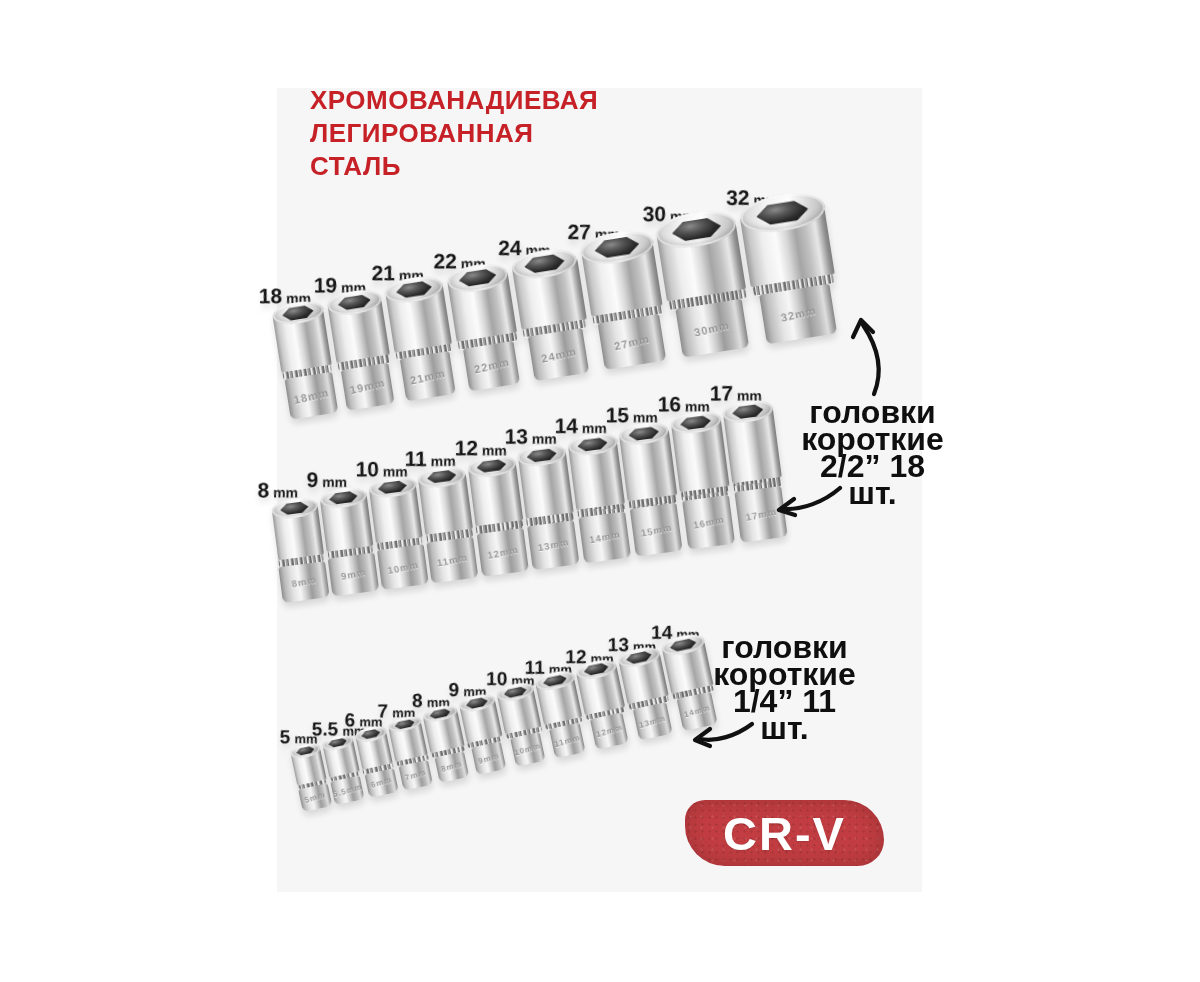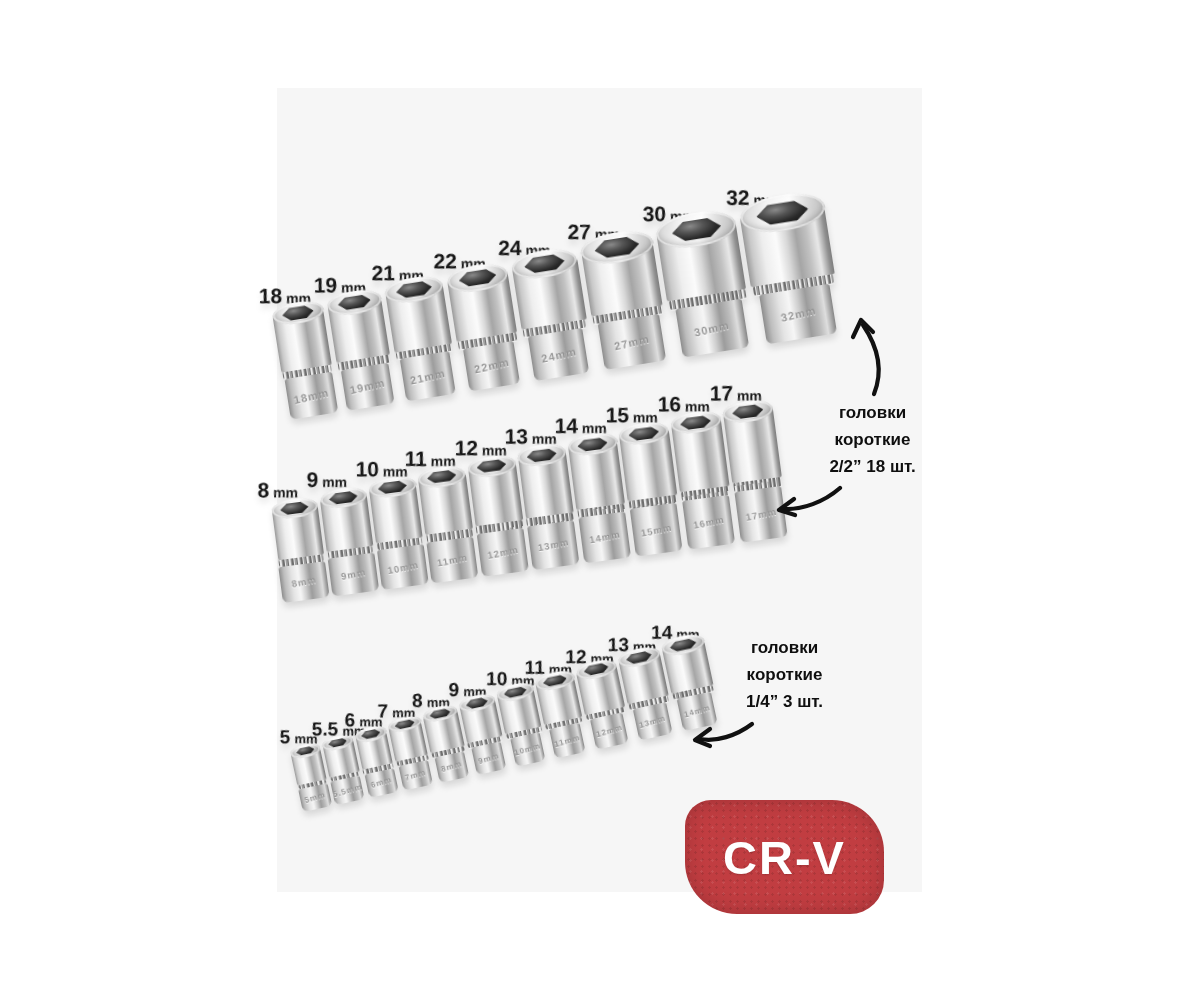--- a/index.html
+++ b/index.html
@@ -66,54 +66,59 @@
   [data-row="2"] .num{font-size:19px;}
   [data-row="0"] .unit,[data-row="1"] .unit{font-size:14px;}
   [data-row="2"] .unit{font-size:13px;}
   [data-row="0"] .engraving{font-size:11px;}
   [data-row="1"] .engraving{font-size:9.5px;}
   [data-row="2"] .engraving{font-size:8px;}
 
   
   .note{
     position:absolute;width:145px;text-align:center;color:#0f0f0f;
-    font-weight:700;font-size:17px;line-height:27px;
+    font-weight:700;font-size:32px;line-height:27px;
   }
   #note-0{left:800px;top:399px;}
   #note-1{left:712px;top:634px;}
 
   
   .arrow{position:absolute;overflow:visible;}
   .arrow path,.arrow polyline{fill:none;stroke:#111;stroke-width:4.2;stroke-linecap:round;stroke-linejoin:round;}
   #arrow-up{left:846px;top:312px;}
   #arrow-mid{left:770px;top:482px;}
   #arrow-low{left:686px;top:716px;}
 
   
   #badge{
-    position:absolute;left:685px;top:800px;width:199px;height:114px;
+    position:absolute;left:685px;top:800px;width:199px;height:66px;
     border-radius:26px 52px 34px 52px;
     display:flex;align-items:center;justify-content:center;
     box-shadow:inset 0 0 20px rgba(0,0,0,.18);
     background-image:
       radial-gradient(rgba(0,0,0,.10) 1.2px, transparent 1.4px),
       radial-gradient(rgba(255,255,255,.09) 1px, transparent 1.2px);
     background-size:7px 7px, 11px 11px;
   }
   #badge span{
     font-size:47px;font-weight:700;letter-spacing:2px;line-height:1;
     text-shadow:0 1px 2px rgba(0,0,0,.15);
   }
 </style>
 </head>
 <body>
 
 <div id="stage">
   <div id="panel" style="background: rgb(246, 246, 246);"></div>
 
+  <h1 id="title" style="color: rgb(199, 33, 40);">
+    <span class="tl">ХРОМОВАНАДИЕВАЯ</span>
+    <span class="tl">ЛЕГИРОВАННАЯ</span>
+    <span class="tl">СТАЛЬ</span>
+  </h1>
 
   <div class="socket-row" data-row="0" style="left: 289px; top: 291px; gap: 5px; transform: rotate(-9deg);">
   <div class="socket" style="--hw: 51.199999999999996px; --bw: 48px; --fh: 21.503999999999998px; width: 51.2px; height: 105.6px;">
     <div class="size-label"><span class="num">18</span><span class="unit">mm</span></div>
     <div class="head">
       <div class="face">
         <div class="hex"></div>
       </div>
     </div>
     <div class="knurl"></div>
@@ -490,21 +495,21 @@
 </div>
 
   <div class="note" id="note-0">
     <div>головки</div>
     <div>короткие</div>
     <div>2/2” 18 шт.</div>
   </div>
   <div class="note" id="note-1">
     <div>головки</div>
     <div>короткие</div>
-    <div>1/4” 3 шт.</div>
+    <div>1/4” 11 шт.</div>
   </div>
 
   <svg id="arrow-up" class="arrow" width="48" height="94">
     <path d="M28,82 C36,62 34,38 17,13"></path>
     <polyline points="7,25 15,8 27,20"></polyline>
   </svg>
   <svg id="arrow-mid" class="arrow" width="92" height="38">
     <path d="M70,6 C54,20 32,28 14,27"></path>
     <polyline points="24,17 9,28 25,33"></polyline>
   </svg>

